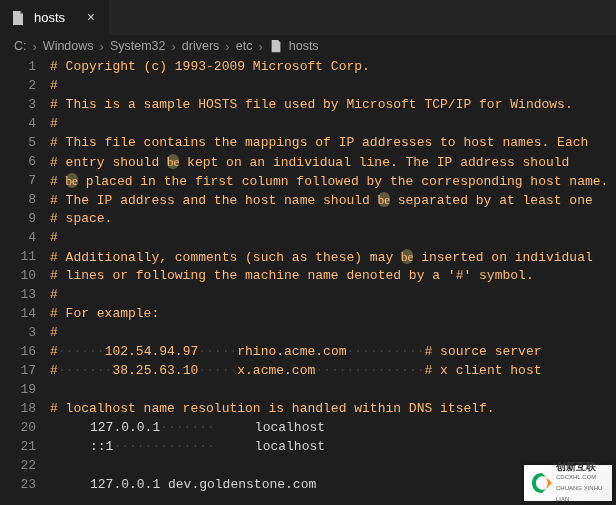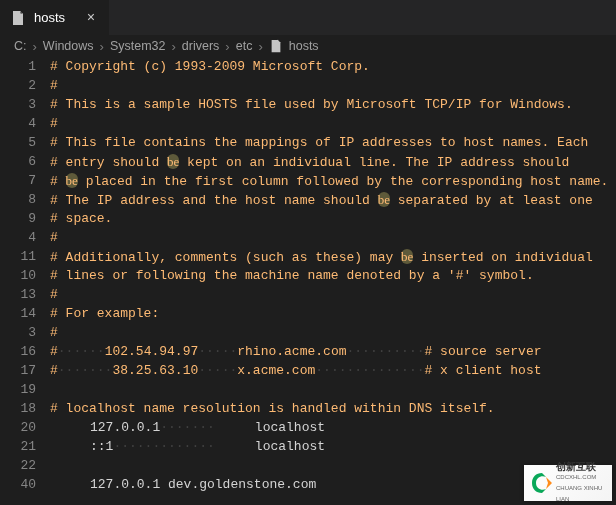--- a/index.html
+++ b/index.html
@@ -203,21 +203,21 @@
       <div class="line lineno">13</div>
       <div class="line lineno">14</div>
       <div class="line lineno">3</div>
       <div class="line lineno">16</div>
       <div class="line lineno">17</div>
       <div class="line lineno">19</div>
       <div class="line lineno">18</div>
       <div class="line lineno">20</div>
       <div class="line lineno">21</div>
       <div class="line lineno">22</div>
-      <div class="line lineno">40</div>
+      <div class="line lineno">23</div>
     </div>
   <div class="code" id="code"><div class="line"><span class="comment"># Copyright (c) 1993-2009 Microsoft Corp.</span></div><div class="line"><span class="comment">#</span></div><div class="line"><span class="comment"># This is a sample HOSTS file used by Microsoft TCP/IP for Windows.</span></div><div class="line"><span class="comment">#</span></div><div class="line"><span class="comment"># This file contains the mappings of IP addresses to host names. Each</span></div><div class="line"><span class="comment"># entry should </span><span class="comment hl">be</span><span class="comment"> kept on an individual line. The IP address should</span></div><div class="line"><span class="comment"># </span><span class="comment hl">be</span><span class="comment"> placed in the first column followed by the corresponding host name.</span></div><div class="line"><span class="comment"># The IP address and the host name should </span><span class="comment hl">be</span><span class="comment"> separated by at least one</span></div><div class="line"><span class="comment"># space.</span></div><div class="line"><span class="comment">#</span></div><div class="line"><span class="comment"># Additionally, comments (such as these) may </span><span class="comment hl">be</span><span class="comment"> inserted on individual</span></div><div class="line"><span class="comment"># lines or following the machine name denoted by a '#' symbol.</span></div><div class="line"><span class="comment">#</span></div><div class="line"><span class="comment"># For example:</span></div><div class="line"><span class="comment">#</span></div><div class="line"><span class="comment">#</span><span class="ws">······</span><span class="comment">102.54.94.97</span><span class="ws">·····</span><span class="comment">rhino.acme.com</span><span class="ws">··········</span><span class="comment"># source server</span></div><div class="line"><span class="comment">#</span><span class="ws">·······</span><span class="comment">38.25.63.10</span><span class="ws">·····</span><span class="comment">x.acme.com</span><span class="ws">··············</span><span class="comment"># x client host</span></div><div class="line">&nbsp;</div><div class="line"><span class="comment"># localhost name resolution is handled within DNS itself.</span></div><div class="line"><span class="txt">127.0.0.1</span><span class="ws">·······</span><span class="txt">localhost</span></div><div class="line"><span class="txt">::1</span><span class="ws">·············</span><span class="txt">localhost</span></div><div class="line">&nbsp;</div><div class="line"><span class="txt">127.0.0.1 dev.goldenstone.com</span></div></div>
 </div>
 
 <div class="watermark">
   <div class="watermark-logo">
     <svg width="28" height="28" viewBox="0 0 28 28">
       <path d="M14 4 C 8 4 4 8 4 14 C 4 20 8 24 14 24 L 18 20 C 14 22 8 20 8 14 C 8 8 14 6 18 8 Z" fill="#0aa85a"></path>
       <path d="M14 4 L 24 14 L 14 24 L 18 20 L 20 14 L 18 8 Z" fill="#ff8c1a"></path>
     </svg>

